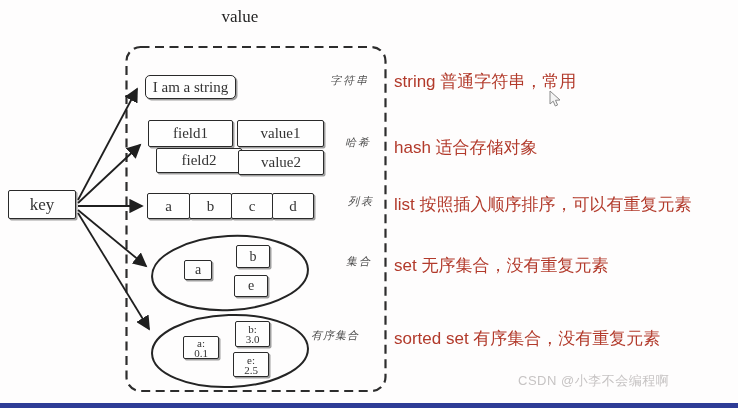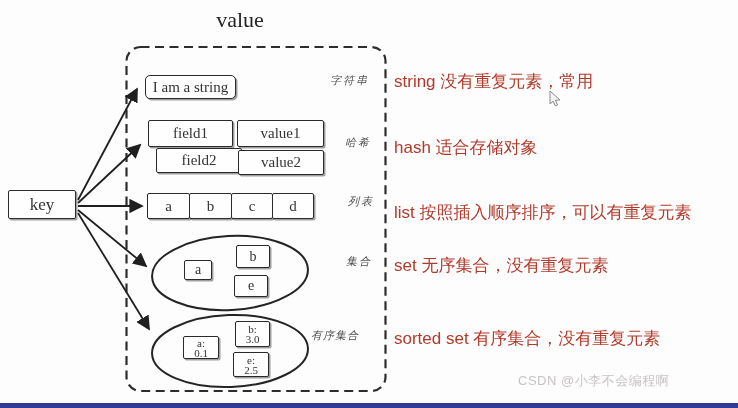--- a/index.html
+++ b/index.html
@@ -7,21 +7,21 @@
     --color-line:#1f1f1f;
     --color-label:#4f4f4f;
     --color-watermark:#c7c4c4;
     --color-bottom-bar:#2e3c96;
   }
   *{box-sizing:border-box;margin:0;padding:0;}
   body{background:#ffffff;font-family:"Liberation Sans",sans-serif;}
   .stage{position:relative;width:738px;height:408px;background:#fefdfd;overflow:hidden;}
   .svg-overlay{position:absolute;left:0;top:0;width:738px;height:408px;pointer-events:none;}
   .value-title{position:absolute;left:204px;top:7px;width:72px;text-align:center;
-    font-family:"Liberation Serif",serif;font-size:22px;color:#242424;}
+    font-family:"Liberation Serif",serif;font-size:17px;color:#242424;}
   .hand-box{position:absolute;border:1.7px solid #2a2a2a;background:#fefefe;
     display:flex;align-items:center;justify-content:center;
     font-family:"Liberation Serif",serif;color:#333;
     box-shadow:1.5px 1.5px 0 rgba(45,45,45,.45);border-radius:2px;}
   .key-box{left:8px;top:190px;width:68px;height:29px;font-size:17px;border-radius:2px;}
   .string-box{left:145px;top:75px;width:91px;height:24px;font-size:15px;border-radius:5px;}
   .hash-f1{left:148px;top:120px;width:85px;height:27px;font-size:15px;}
   .hash-v1{left:237px;top:120px;width:87px;height:27px;font-size:15px;text-align:center;}
   .hash-f2{left:156px;top:148px;width:86px;height:25px;font-size:15px;}
   .hash-v2{left:238px;top:150px;width:86px;height:25px;font-size:15px;}
@@ -40,21 +40,21 @@
     color:var(--color-label);font-size:11px;letter-spacing:2px;white-space:nowrap;}
   .tl-string{left:330px;top:73px;}
   .tl-hash{left:345px;top:135px;}
   .tl-list{left:348px;top:194px;}
   .tl-set{left:346px;top:254px;}
   .tl-zset{left:311px;top:328px;letter-spacing:1px;}
   .annotation{position:absolute;left:394px;color:var(--color-annotation);
     font-size:17px;white-space:nowrap;font-family:"Liberation Sans",sans-serif;}
   .an-string{top:70px;}
   .an-hash{top:136px;}
-  .an-list{top:193px;margin-top:8px;}
+  .an-list{top:193px;}
   .an-set{top:254px;}
   .an-zset{top:327px;}
   .watermark{position:absolute;left:518px;top:372px;font-size:13px;
     color:var(--color-watermark);white-space:nowrap;letter-spacing:.5px;}
   .bottom-bar{position:absolute;left:0;bottom:0;width:100%;height:5px;
     background:var(--color-bottom-bar);}
   .cursor{position:absolute;left:549px;top:90px;width:12px;height:17px;}
 </style>
 </head>
 <body>
@@ -78,21 +78,21 @@
     <ellipse cx="230" cy="273" rx="78" ry="37" fill="none" stroke="#242424" stroke-width="2" transform="rotate(-3 230 273)"></ellipse>
     <ellipse cx="230" cy="351" rx="78" ry="36" fill="none" stroke="#242424" stroke-width="2" transform="rotate(-2 230 351)"></ellipse>
   </svg>
 
   <div class="value-title">value</div>
 
   <div class="hand-box key-box">key</div>
 
   <div class="hand-box string-box">I am a string</div>
   <div class="type-label tl-string">字符串</div>
-  <div class="annotation an-string">string 没有重复元素，常用</div>
+  <div class="annotation an-string">string 普通字符串，常用</div>
 
   <div class="hand-box hash-f1">field1</div>
   <div class="hand-box hash-v1">value1</div>
   <div class="hand-box hash-f2">field2</div>
   <div class="hand-box hash-v2">value2</div>
   <div class="type-label tl-hash">哈希</div>
   <div class="annotation an-hash">hash 适合存储对象</div>
 
   <div class="hand-box list-a">a</div>
   <div class="hand-box list-b">b</div>

